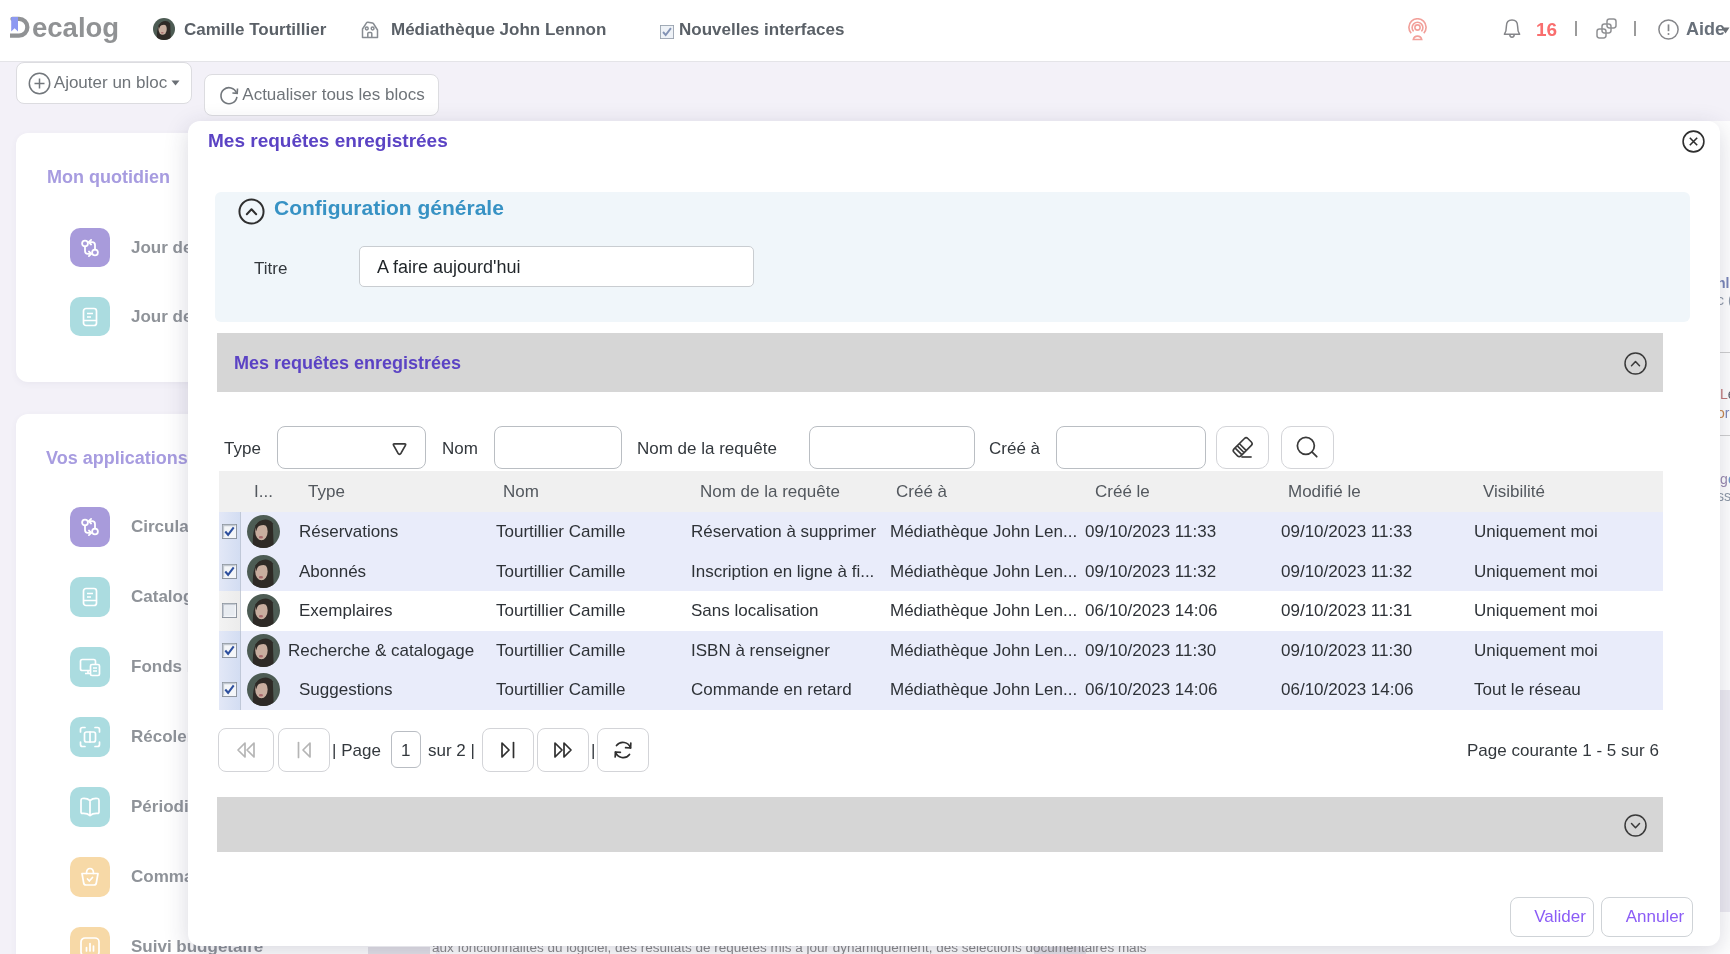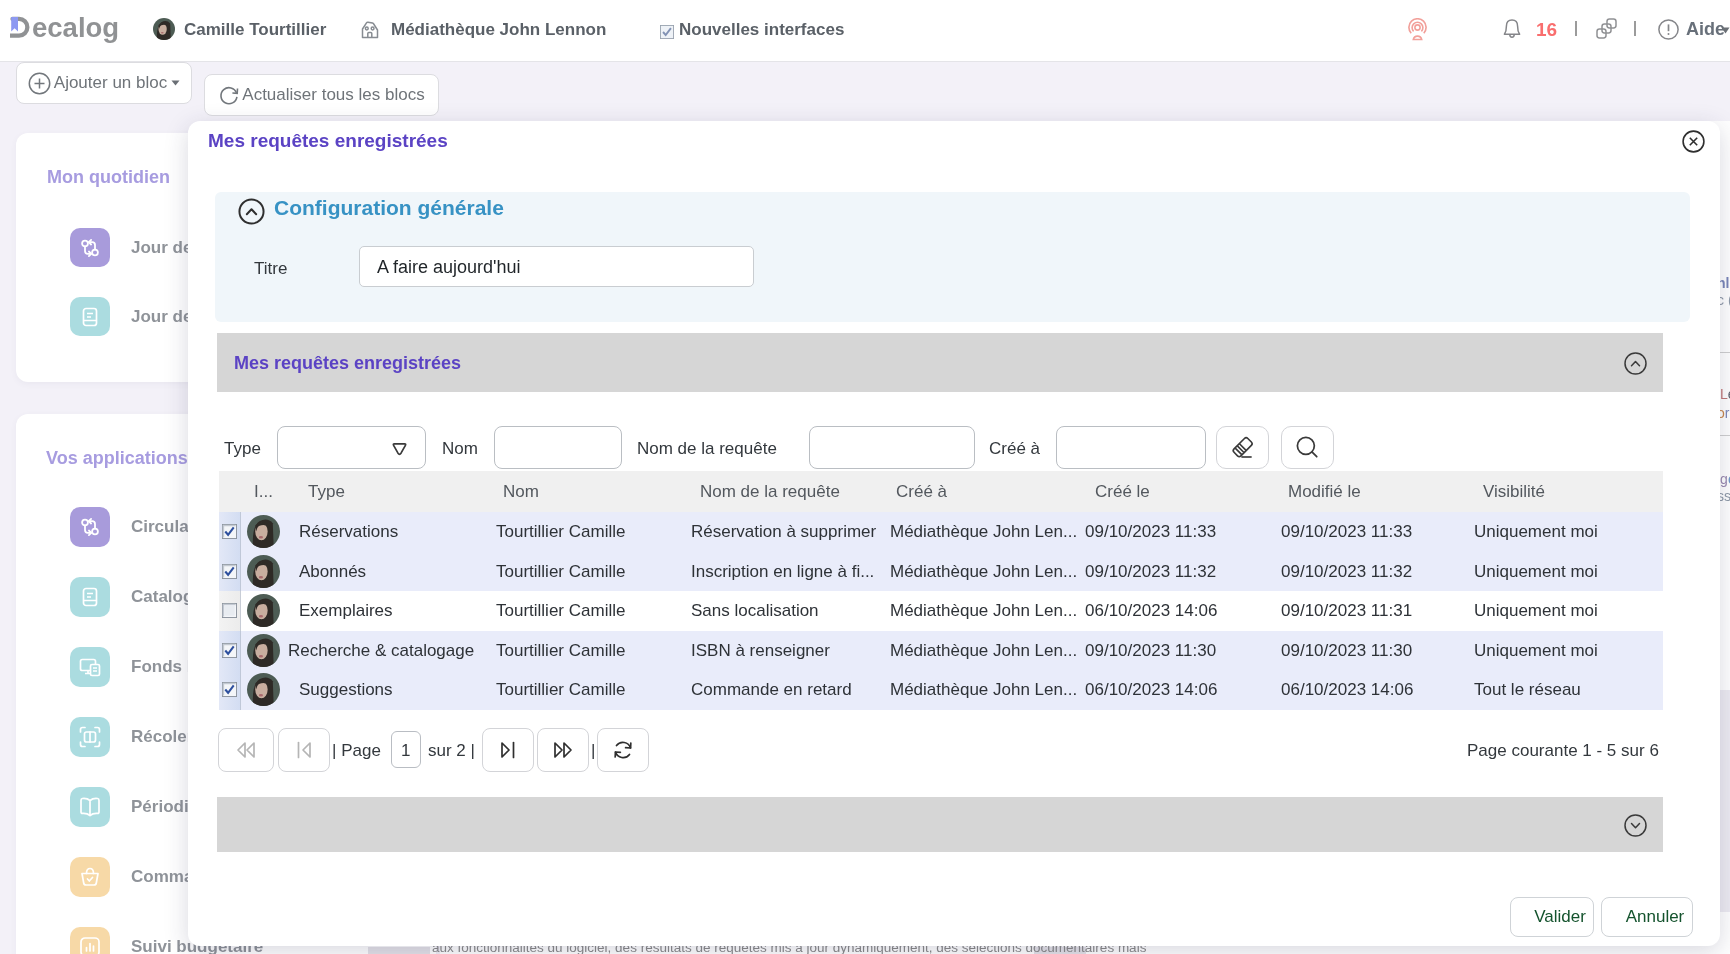--- a/index.html
+++ b/index.html
@@ -17,21 +17,21 @@
   .icsq { border-radius:10px; display:flex; align-items:center; justify-content:center; }
   
   #modal { left:188px; top:121px; width:1532px; height:825px; background:#fff; border-radius:12px; box-shadow:0 6px 24px rgba(40,40,80,0.18); z-index:10; }
   .mtitle { font-weight:bold; font-size:17px; color:#5b43c4; }
   .graybar { background:#d6d6d6; }
   .flabel { font-size:17px; color:#33383d; }
   .finput { background:#fff; border:1px solid #babec3; border-radius:8px; }
   .hcell { font-size:17px; color:#53585e; }
   .cell { font-size:17px; color:#2e3237; white-space:nowrap; }
   .pgbtn { background:#fff; border:1px solid #d3d4d8; border-radius:8px; display:flex; align-items:center; justify-content:center; }
-  .okbtn { background:#fff; border:1px solid #cfd3d7; border-radius:8px; font-size:17px; color:#14532d; display:flex; align-items:center; justify-content:center;padding-left:16px; }
+  .okbtn { background:#fff; border:1px solid #cfd3d7; border-radius:8px; font-size:17px; color:#8b5cf6; display:flex; align-items:center; justify-content:center;padding-left:16px; }
 </style>
 </head>
 <body>
 
 <div class="abs" id="bgband" style="left:0;top:62px;width:1730px;height:892px;background:#f3f1f8;"></div>
 
 <div class="abs" style="left:440px;top:690px;width:1290px;height:264px;background:#ffffff;"></div>
 
 <div class="abs" style="left:1540px;top:121px;width:190px;height:569px;background:#ffffff;"></div>
 <div class="abs" style="left:1700px;top:690px;width:30px;height:222px;background:#edebf2;"></div>

